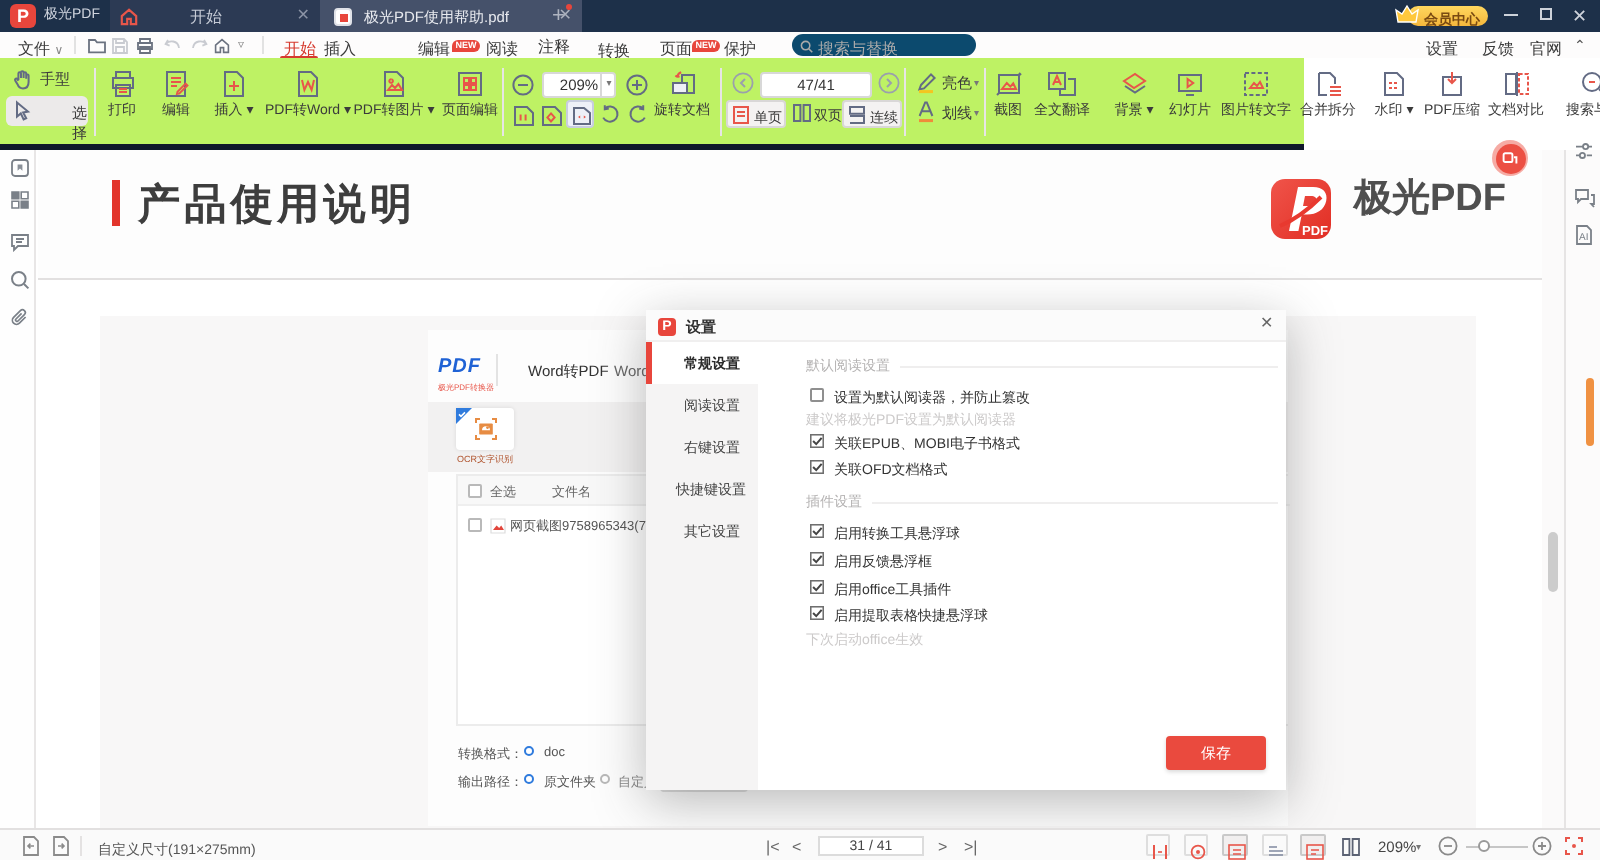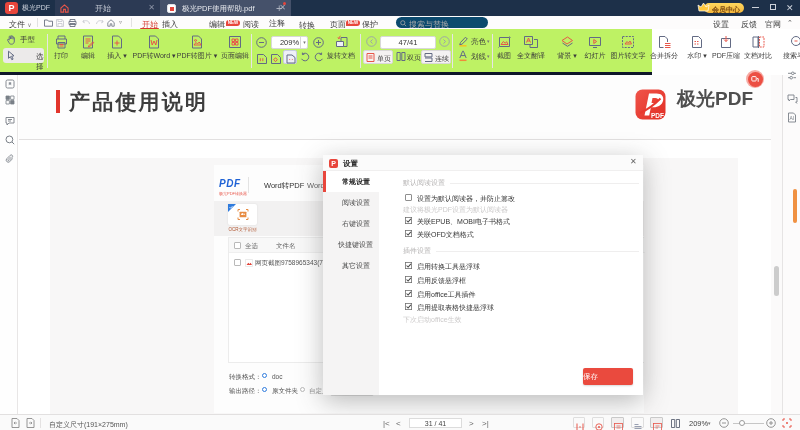--- a/index.html
+++ b/index.html
@@ -492,21 +492,21 @@
           <rect x="0.5" y="0.5" width="8" height="8" fill="#fff" stroke="#6f6f6f"></rect>
           <path d="M2 4.5l2 2L7.5 2.5" stroke="#444" fill="none" stroke-width="1.3"></path>
         </svg>
     <div class="ab" style="left:38px;top:119px;font-size:7px;color:#333">启用office工具插件</div>
     <svg class="ab" style="left:26px;top:132px" width="7" height="7" viewBox="0 0 9 9">
           <rect x="0.5" y="0.5" width="8" height="8" fill="#fff" stroke="#6f6f6f"></rect>
           <path d="M2 4.5l2 2L7.5 2.5" stroke="#444" fill="none" stroke-width="1.3"></path>
         </svg>
     <div class="ab" style="left:38px;top:132px;font-size:7px;color:#333">启用提取表格快捷悬浮球</div>
     <div class="ab" style="left:24px;top:144px;font-size:7px;color:#cccaca">下次启动office生效</div>
-    <div class="ab" style="left:204px;top:197px;width:50px;height:17px;background:#ea4a3e;border-radius:2px;color:#fff;font-size:7.5px;line-height:17px;box-shadow:0 1px 2px rgba(0,0,0,0.15)">保存</div>
+    <div class="ab" style="left:204px;top:197px;width:50px;height:17px;background:#ea4a3e;border-radius:2px;color:#fff;font-size:7.5px;text-align:center;line-height:17px;box-shadow:0 1px 2px rgba(0,0,0,0.15)">保存</div>
   </div>
  </div>
 </div>
 
 <div class="ab" id="statusbar" style="left:0;top:414px;width:800px;height:16px;background:#fafafa;border-top:1px solid #e2e0e0">
  <svg class="ab" style="left:11px;top:3px" width="9" height="10" viewBox="0 0 9 10">
       <path d="M1 .5h5L8 2.5v7H1z" fill="none" stroke="#8a8a8a" stroke-width="0.9"></path>
       <path d="M6 5H3 M4.2 3.8L3 5l1.2 1.2" stroke="#8a8a8a" fill="none" stroke-width="0.8"></path>
     </svg>
  <svg class="ab" style="left:26px;top:3px" width="9" height="10" viewBox="0 0 9 10">

